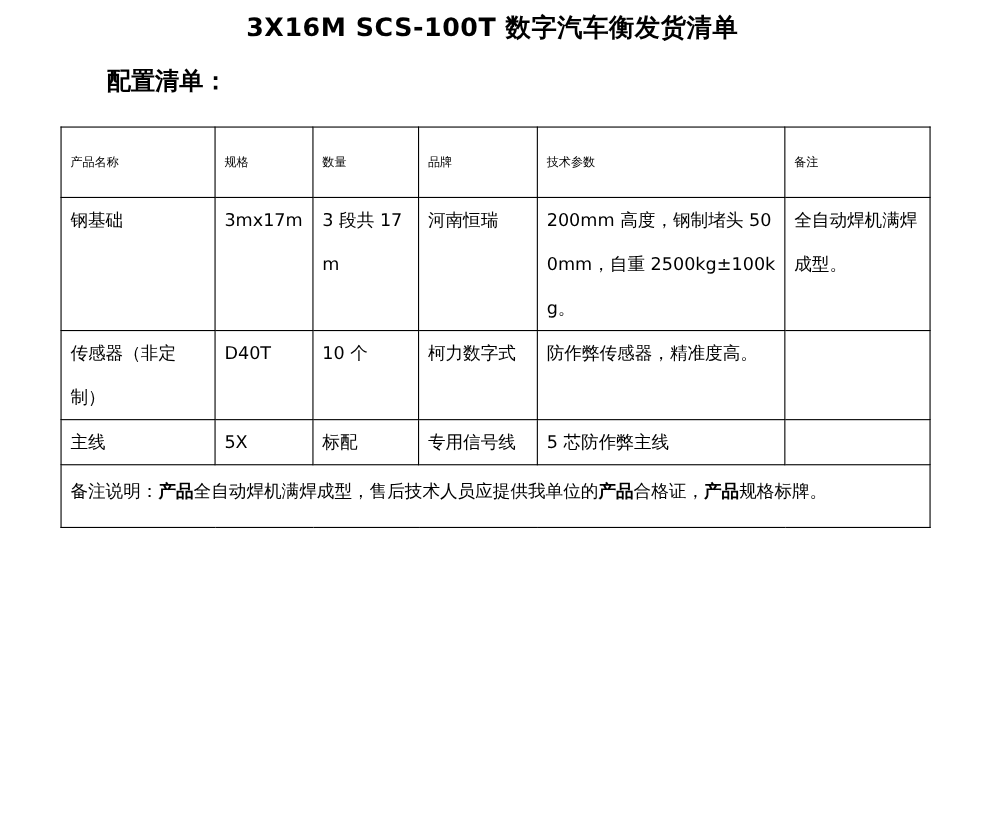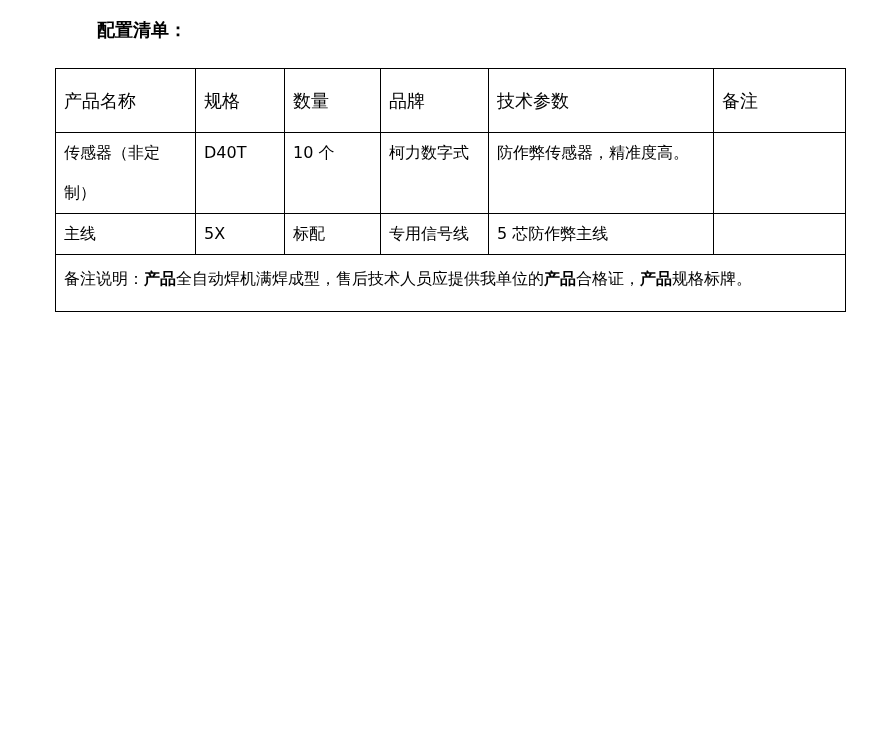--- a/index.html
+++ b/index.html
@@ -15,55 +15,56 @@
   .doc-title {
     margin: 0;
     padding-top: 10px;
     text-align: center;
     font-size: 23px;
     font-weight: bold;
     letter-spacing: 0.5px;
   }
   .section-label {
     margin: 18px 0 0 97px;
-    font-size: 18px;
+    font-size: 22px;
     font-weight: bold;
   }
   table.spec-table {
     border-collapse: collapse;
     table-layout: fixed;
     margin: 26px 0 0 55px;
     width: 790px;
     font-size: 16px;
   }
   table.spec-table th,
   table.spec-table td {
     border: 1px solid #000000;
     padding: 0 8px;
     font-weight: normal;
     text-align: left;
     word-break: break-all;
     overflow-wrap: break-word;
   }
   table.spec-table thead tr { height: 64px; }
-  table.spec-table thead th { vertical-align: middle; font-size: 18px; }
+  table.spec-table thead th { vertical-align: middle; font-size: 11px; }
   table.spec-table tbody tr { height: 40px; }
   table.spec-table tbody td { vertical-align: top; line-height: 40px; }
   tr.remark-row td {
     height: 48px;
     vertical-align: middle;
     line-height: 24px;
     padding: 4px 8px;
   }
 </style>
 </head>
 <body>
 
 <div class="page">
 
+  <h1 class="doc-title">3X16M SCS-100T 数字汽车衡发货清单</h1>
 
   <div class="section-label">配置清单：</div>
 
   <table class="spec-table">
     <colgroup>
       <col style="width:140px">
         <col style="width:89px">
         <col style="width:96px">
       <col style="width:108px">
         <col style="width:225px">
@@ -73,20 +74,28 @@
       <tr>
         <th>产品名称</th>
         <th>规格</th>
         <th>数量</th>
         <th>品牌</th>
         <th>技术参数</th>
         <th>备注</th>
       </tr>
     </thead>
     <tbody>
+      <tr>
+        <td>钢基础</td>
+        <td>3mx17m</td>
+        <td>3 段共 17m</td>
+        <td>河南恒瑞</td>
+        <td>200mm 高度，钢制堵头 500mm，自重 2500kg±100kg。</td>
+        <td>全自动焊机满焊成型。</td>
+      </tr>
       <tr>
         <td>传感器（非定制）</td>
         <td>D40T</td>
         <td>10 个</td>
         <td>柯力数字式</td>
         <td>防作弊传感器，精准度高。</td>
         <td></td>
       </tr>
       <tr>
         <td>主线</td>

